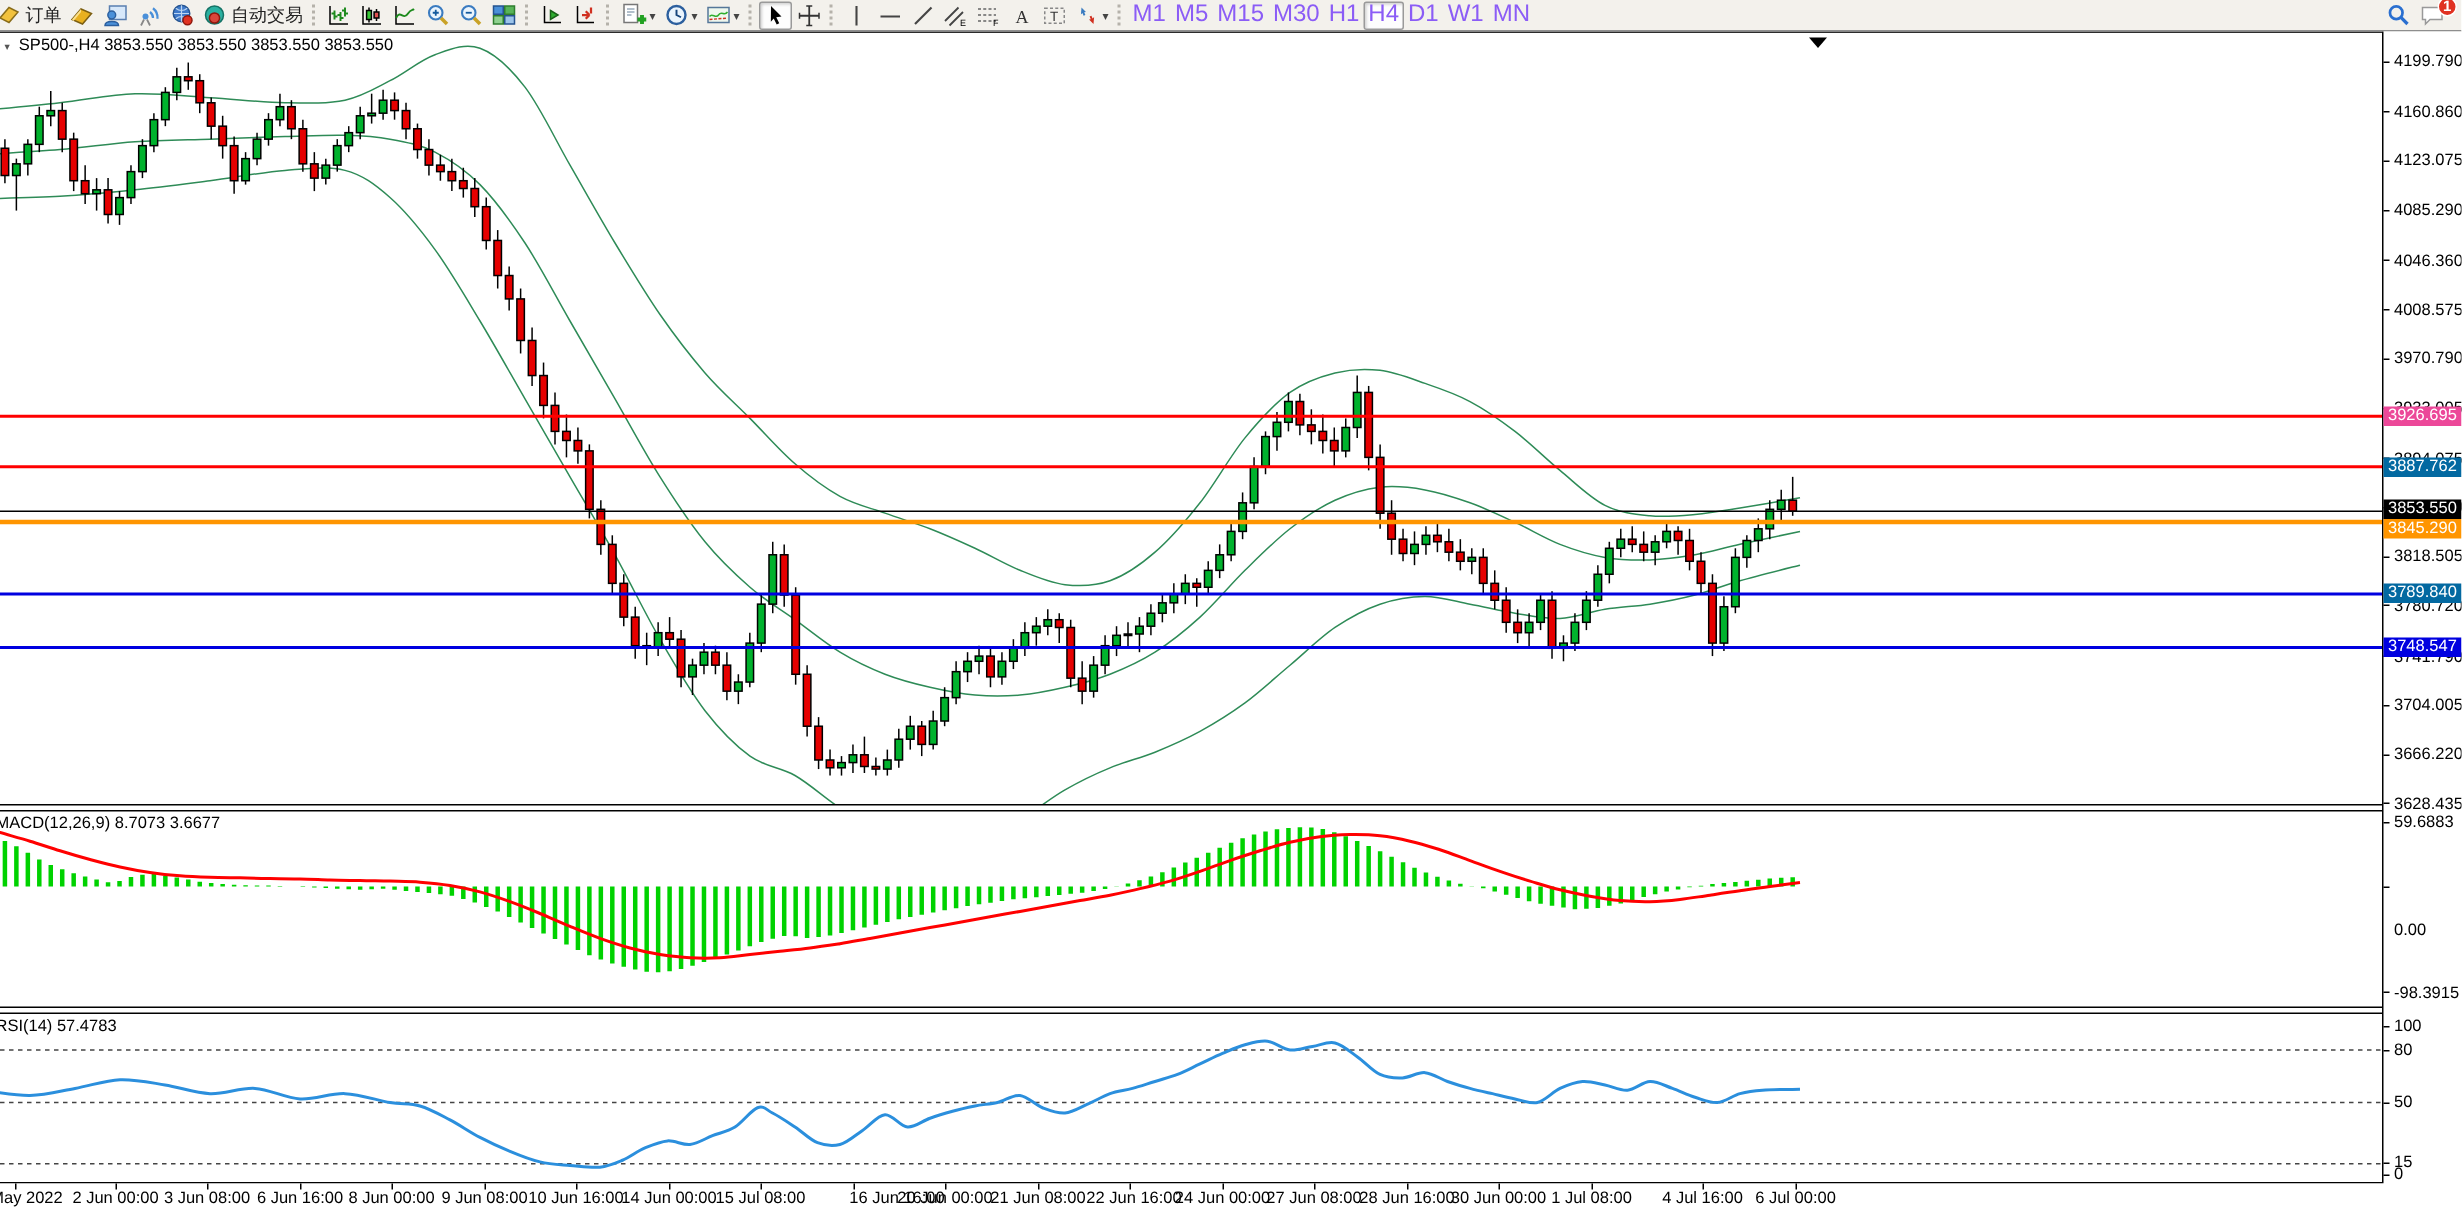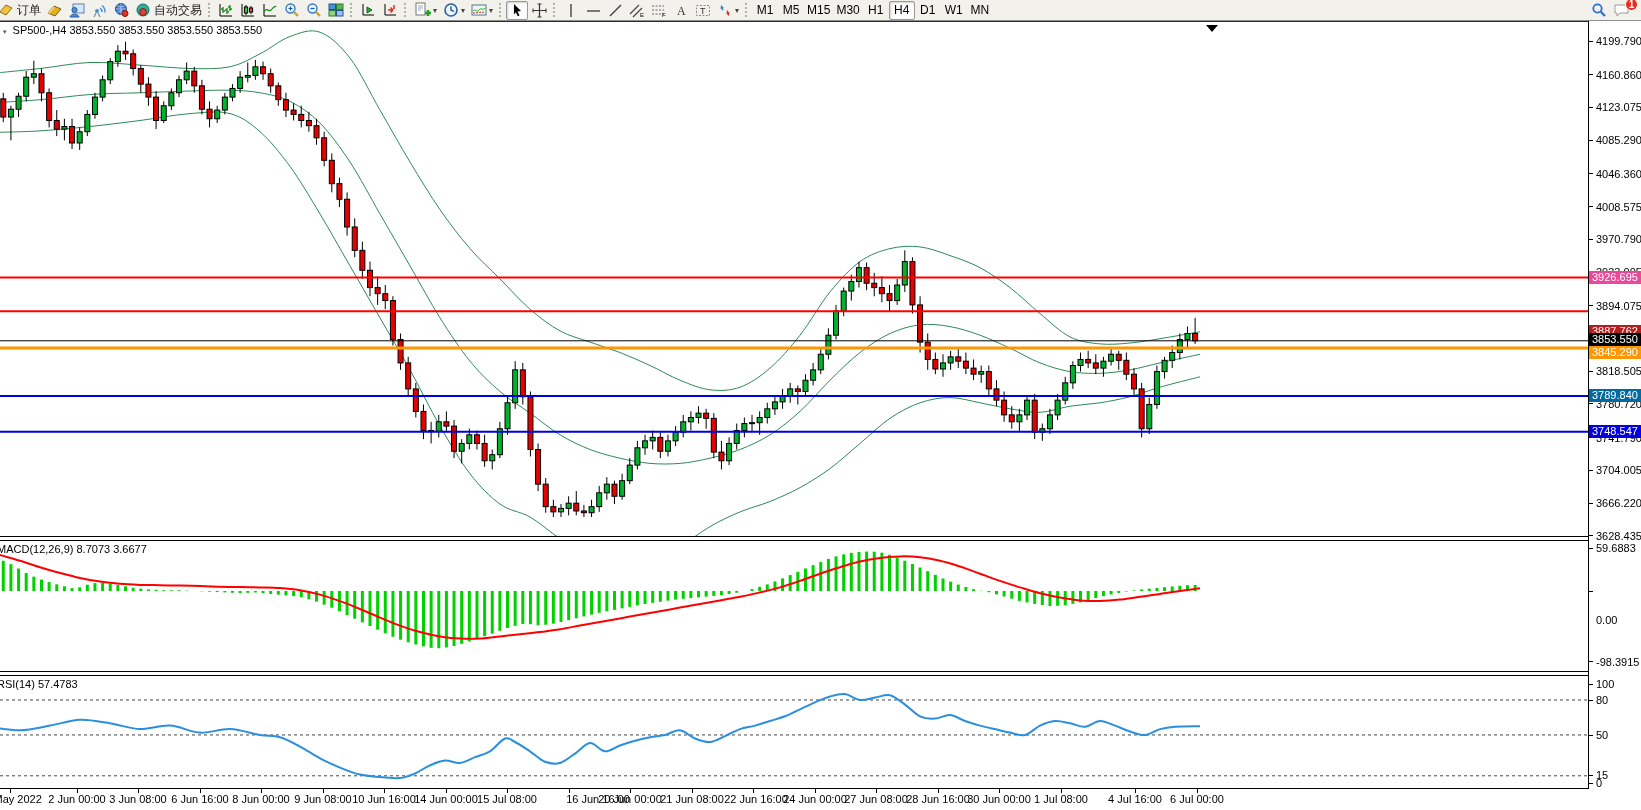--- a/index.html
+++ b/index.html
@@ -15,21 +15,21 @@
   .tb-handle { width:5px; height:14px; margin:0 2px 0 3px;
                border-left:2px dotted #b5b2aa; }
   .tb-btn { display:flex; align-items:center; justify-content:center;
             min-width:22px; height:19px; padding:0 2px; border:1px solid transparent;
             border-radius:2px; cursor:default; }
   .tb-btn svg { display:block; }
   .tb-btn.active { background:#fdfdfd; border:1px solid #9a9a9a;
                    box-shadow:inset 1px 1px 2px rgba(0,0,0,.18); }
   .tb-label { margin-left:3px; white-space:nowrap; }
   .dd { font-size:8px; color:#444; margin-left:2px; }
-  .tf-btn { min-width:26px; font-size:12px; color:#000000; }
+  .tf-btn { min-width:26px; font-size:16px; color:#8b5cf6; }
   #tb-right { margin-left:auto; display:flex; align-items:center; padding-right:8px; }
   .chat-wrap { position:relative; }
   .badge { position:absolute; top:-4px; right:-6px; background:#e03222; color:#fff;
            border-radius:8px; font-size:10px; line-height:12px; min-width:13px;
            height:13px; text-align:center; padding:0 2px; font-weight:bold;
            border:1px solid #fff; }
 
   
   .panel { position:absolute; left:0; background:#fff; }
   #main-panel { top:21px;  width:1588px; height:516px; border-top:1px solid #2b2b2b; border-bottom:1px solid #000; }
@@ -872,21 +872,21 @@
       <div class="ptick-label" style="top: 657px;">100</div>
       <div class="ptick" style="top: 678.5px;"></div>
       <div class="ptick-label" style="top: 673px;">80</div>
       <div class="ptick" style="top: 713.5px;"></div>
       <div class="ptick-label" style="top: 708px;">50</div>
       <div class="ptick" style="top: 753.5px;"></div>
       <div class="ptick-label" style="top: 748px;">15</div>
       <div class="ptick" style="top: 761.5px;"></div>
       <div class="ptick-label" style="top: 756px;">0</div>
       <div class="price-box" style="top: 249.966px; background: #ec4899;">3926.695</div>
-      <div class="price-box" style="top: 283.678px; background: #b91c1c; margin-top: 20px;">3887.762</div>
+      <div class="price-box" style="top: 283.678px; background: #0369a1;">3887.762</div>
       <div class="price-box" style="top: 312.301px; background: rgb(0, 0, 0);">3853.550</div>
       <div class="price-box" style="top: 325.453px; background: rgb(255, 149, 0);">3845.290</div>
       <div class="price-box" style="top: 368.466px; background: #0369a1;">3789.840</div>
       <div class="price-box" style="top: 404.22px; background: rgb(0, 0, 224);">3748.547</div>
     </div>
 
   <div id="time-axis">
       <div class="t-tick" style="left: 10px;"></div>
       <div class="t-label" style="left: 10px;">31 May 2022</div>
       <div class="t-tick" style="left: 77px;"></div>

